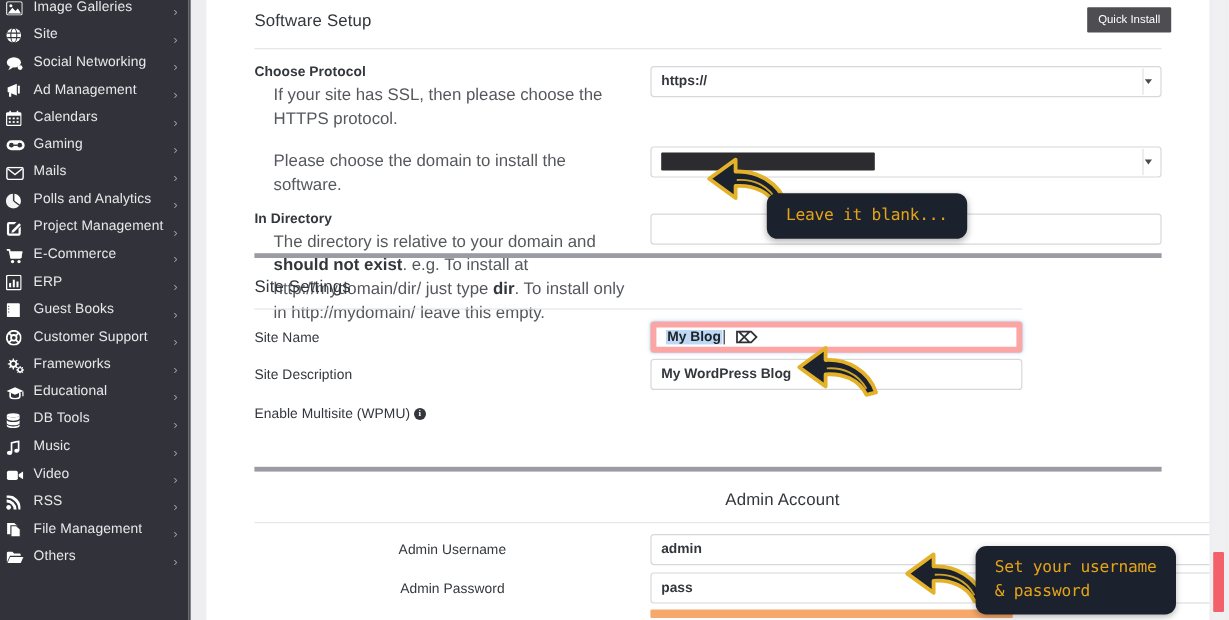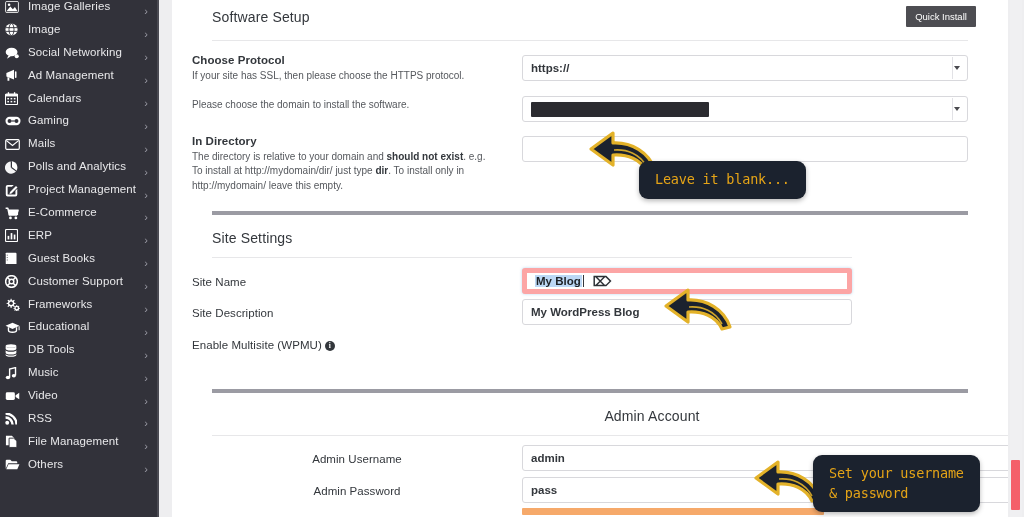--- a/index.html
+++ b/index.html
@@ -67,30 +67,30 @@
   .hairline { height: 1px; background: #e7e7e9; }
   .thick-div { height: 4px; background: #9b9ba3; }
 
   .quick-btn {
     position: absolute; right: 32px; width: 70px; height: 21px;
     background: #4d4d52; color: #ffffff; font-size: 9.5px;
     display: flex; align-items: center; justify-content: center;
     cursor: pointer; border-radius: 1px;
   }
 
-  .row { position: relative; display: flex; padding-left: 20px; }
+  .row { position: relative; display: flex; }
   .lbl-col { width: 330px; flex: 0 0 330px; }
   .f-label {
     font-size: 11.5px; color: #33373c; font-weight: 700;
     letter-spacing: 0.005em;
   }
   .f-label.lite { font-weight: 400; }
   .f-help {
-    font-size: 10px; color: #55585d; line-height: 1.42;
-    margin-top: 3px; max-width: 300px;
+    font-size: 14px; color: #55585d; line-height: 1.42;
+    margin-top: 3px; max-width: 300px; margin-left: 16px;
   }
   .f-help b { font-weight: 700; color: #33373c; }
 
   .ctl-col { flex: 1 1 auto; font-weight: bold; }
 
   .sel, .inp {
     width: 100%; height: 26px; background: #ffffff;
     border: 1px solid #d8d8dc; border-radius: 3px;
     font-size: 11.5px; color: #33373c;
     padding: 0 8px; display: flex; align-items: center;
@@ -167,21 +167,21 @@
         <span class="nav-caret">›</span>
       </div>
       <div class="nav-item">
         <span class="nav-ico">
           <svg width="13" height="13" viewBox="0 0 14 14">
             <circle cx="7" cy="7" r="6.5" fill="currentColor"></circle>
             <ellipse cx="7" cy="7" rx="2.7" ry="6.5" fill="none" stroke="#32323a" stroke-width="1"></ellipse>
             <path d="M1 5h12M1 9h12" stroke="#32323a" stroke-width="1"></path>
           </svg>
         </span>
-        <span class="nav-label">Image</span>
+        <span class="nav-label">Site</span>
         <span class="nav-caret">›</span>
       </div>
       <div class="nav-item">
         <span class="nav-ico">
           <svg width="15" height="12" viewBox="0 0 16 13">
             <ellipse cx="7" cy="5.4" rx="6.4" ry="4.7" fill="currentColor"></ellipse>
             <path d="M3.6 9.2 L2 12.6 L6.2 10.1 Z" fill="currentColor"></path>
             <circle cx="12.6" cy="10.1" r="2.2" fill="currentColor"></circle>
           </svg>
         </span>

